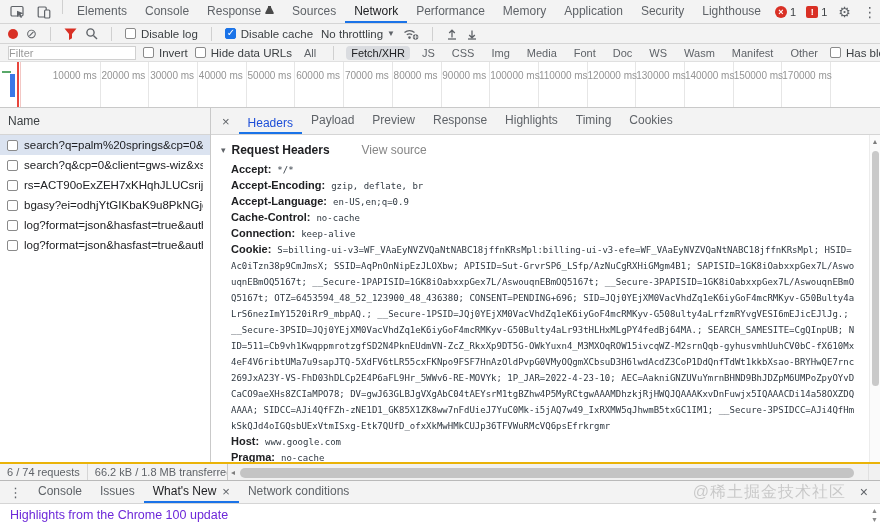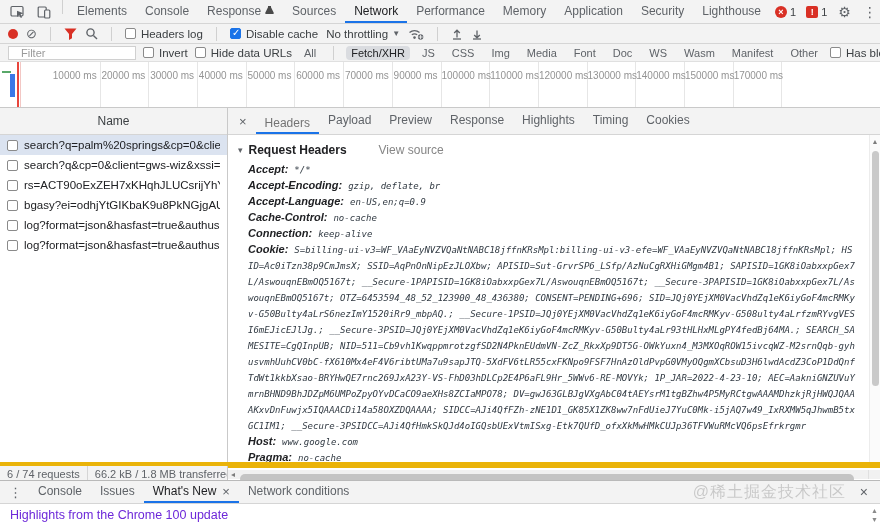--- a/index.html
+++ b/index.html
@@ -37,69 +37,69 @@
   .ckb.on { background:var(--accent,#1a73e8); border-color:var(--accent,#1a73e8); }
   .ckb.on::after { content:"\2713"; position:absolute; left:1px; top:-2px; color:#fff; font-size:10px; }
   .cklabel { display:flex; align-items:center; gap:5px; color:#3c4043; font-size:11.5px; cursor:pointer; white-space:nowrap; }
   .selbox { display:flex; align-items:center; gap:4px; color:#3c4043; font-size:11.5px; cursor:pointer; }
   .caret-sm { font-size:8px; color:#5f6368; }
 
   
   .filterbar { height:18px; display:flex; align-items:center; gap:7px; padding:0 8px;
                background:var(--toolbar-bg,#f3f3f3); border-bottom:1px solid #e0e0e0; font-size:11px; }
   .filter-input { width:128px; height:14px; border:1px solid #d0d0d0; background:#fff;
-                  font:11px "Liberation Sans",sans-serif; padding:0 12px; color:#333; outline:none; flex:none; }
+                  font:11px "Liberation Sans",sans-serif; padding:0 0; color:#333; outline:none; flex:none; }
   .filter-input::placeholder { color:#9a9a9a; }
   .pill { color:#5f6368; padding:1px 5px; border-radius:4px; cursor:pointer; white-space:nowrap; }
   .pill.sel { background:var(--pill-bg,#dadce0); color:#202124; }
 
   
   .timeline { height:46px; position:relative; background:#fff; border-bottom:1px solid #c9c9c9; overflow:hidden; }
   .tl-grid { position:absolute; inset:0; display:flex; padding-left:52px; }
   .tl-cell { width:48.7px; flex:none; border-right:1px solid #e6e6e6; }
   .tl-cell span { display:block; text-align:right; padding:2px 3px 0 0; font-size:10px; color:#949494; white-space:nowrap;margin-top:6px; }
   .tl-green { position:absolute; left:2px; top:9px; width:9px; height:2px; background:#59a869; }
   .tl-blue  { position:absolute; left:10px; top:12px; width:5px; height:23px; background:#3b78e7; }
   .tl-red   { position:absolute; left:17px; top:0; width:2px; height:100%; background:#e8453c; }
   .tl-red2  { position:absolute; left:20px; top:0; width:1px; height:100%; background:#f3c7c4; }
 
   
   .main { height:354px; display:flex; }
-  .left-panel { width:228px; flex:none; border-right:1px solid #c9c9c9; background:#fff; overflow:hidden;text-align:center; }
+  .left-panel { width:211px; flex:none; border-right:1px solid #c9c9c9; background:#fff; overflow:hidden; }
   .col-head { height:27px; line-height:26px; padding:0 8px; background:var(--toolbar-bg,#f3f3f3);
               border-bottom:1px solid #d5d5d5; color:#3c4043; }
   .req-row { height:20px; display:flex; align-items:center; gap:6px; padding:0 7px; cursor:pointer; }
   .req-row.sel { background:var(--selected-row,#dbe3f0); }
   .req-name { font-size:11.5px; color:#202124; white-space:nowrap; overflow:hidden; }
 
   .right-panel { flex:1; position:relative; background:#fff; overflow:hidden; }
   .dtabs { height:27px; display:flex; align-items:stretch; background:var(--toolbar-bg,#f3f3f3);
            border-bottom:1px solid #d5d5d5; padding-left:2px; }
   .dt-close { display:flex; align-items:center; padding:0 9px; color:#5f6368; font-size:13px; cursor:pointer; }
   .dtab { display:flex; align-items:center; padding:0 9px; color:#5f6368; border-bottom:2px solid transparent;
           cursor:pointer; white-space:nowrap; }
-  .dtab.sel { color:#737373; border-bottom-color:var(--accent,#1a73e8);margin-top:6px; }
+  .dtab.sel { color:#1d4ed8; border-bottom-color:var(--accent,#1a73e8);margin-top:6px; }
 
   .dcontent { position:absolute; top:27px; left:0; right:11px; bottom:0; overflow:hidden; padding:5px 8px 0 10px; }
   .sec-line { display:flex; align-items:center; gap:6px; height:20px; }
   .caret { font-size:9px; color:#5f6368; }
   .sec-title { font-weight:bold; font-size:12px; color:#202124; }
   .view-source { margin-left:26px; color:#868686; cursor:pointer; }
   .hdr-list { margin-left:10px; margin-top:2px; }
-  .hdr-row { line-height:15px; word-break:break-all; padding-right:4px;font-style:italic; }
+  .hdr-row { line-height:15px; word-break:break-all; padding-right:4px; }
   .hk { font-weight:bold; font-size:11px; color:#202124; margin-right:6px; }
   .hv { font-family:"DejaVu Sans Mono", monospace; font-size:9px; color:#303942; }
 
   
   .vscroll { position:absolute; top:27px; right:0; bottom:0; width:11px; background:#fbfbfb; border-left:1px solid #ececec; }
   .vscroll .arr { display:block; text-align:center; font-size:7px; color:#7d7d7d; padding-top:3px; }
   .vthumb { position:absolute; top:16px; left:2px; width:7px; height:72%; background:#c9c9c9; border-radius:4px; }
 
   
-  .statusrow { height:18px; display:flex; border-top:6px solid #eab308;align-items:center; }
+  .statusrow { height:18px; display:flex; border-top:2px solid #eab308; }
   .summary { width:228px; flex:none; display:flex; background:var(--toolbar-bg,#f3f3f3); overflow:hidden;
              border-right:1px solid #c9c9c9; }
   .summary span { font-size:11px; color:#5f6368; line-height:17px; padding:0 7px; border-right:1px solid #d5d5d5; white-space:nowrap; }
   .hscroll { flex:1; background:#f1f1f1; position:relative; display:flex; align-items:center; }
   .hscroll .arr { font-size:8px; color:#7d7d7d; padding:0 3px; }
   .hthumb { position:absolute; left:12px; right:26px; top:4px; height:10px; background:#c4c4c4; border-radius:5px; }
   .corner { position:absolute; right:0; top:0; width:12px; height:100%; background:#f1f1f1; border-left:1px solid #e0e0e0; }
 
   
   .drawer { height:46px; border-top:1px solid #b9b9b9; background:#fff; position:relative; }
@@ -208,21 +208,21 @@
     </span>
     <span class="tool-ic">
       <svg width="13" height="13" viewBox="0 0 13 13">
           <circle cx="5.5" cy="5.5" r="3.6" fill="none" stroke="#5f6368" stroke-width="1.4"></circle>
           <line x1="8.4" y1="8.4" x2="12" y2="12" stroke="#5f6368" stroke-width="1.4"></line>
         </svg>
     </span>
     <span class="vdiv"></span>
     <label class="cklabel">
       <span class="ckb"></span>
-      <span>Headers log</span>
+      <span>Disable log</span>
     </label>
     <span class="vdiv"></span>
     <label class="cklabel">
       <span class="ckb on"></span>
       <span>Disable cache</span>
     </label>
     <span class="selbox">
       <span>No throttling</span>
       <span class="caret-sm">▼</span>
     </span>
@@ -296,20 +296,23 @@
         <div class="tl-cell">
           <span>50000 ms</span>
         </div>
         <div class="tl-cell">
           <span>60000 ms</span>
         </div>
         <div class="tl-cell">
           <span>70000 ms</span>
         </div>
         <div class="tl-cell">
+          <span>80000 ms</span>
+        </div>
+        <div class="tl-cell">
           <span>90000 ms</span>
         </div>
         <div class="tl-cell">
           <span>100000 ms</span>
         </div>
         <div class="tl-cell">
           <span>110000 ms</span>
         </div>
         <div class="tl-cell">
           <span>120000 ms</span>

